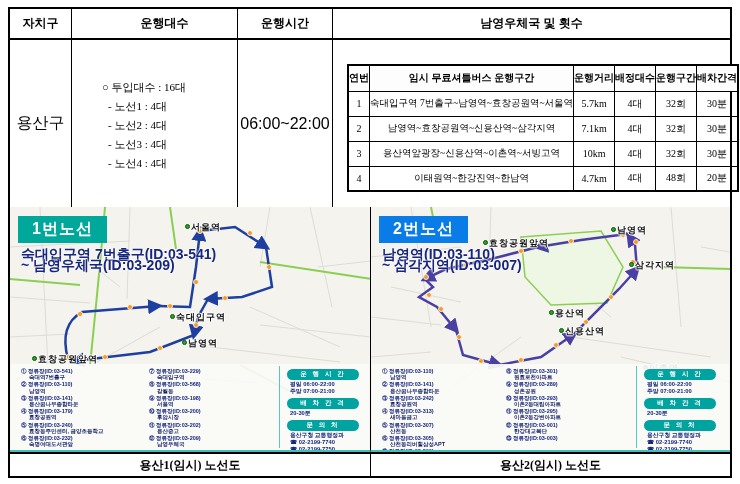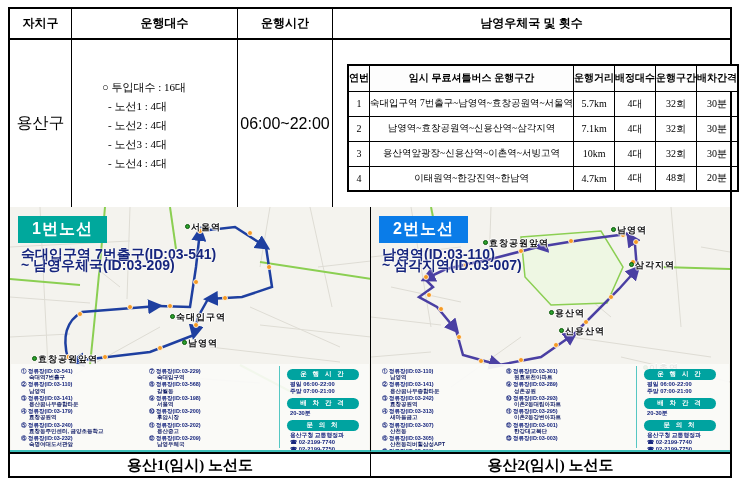--- a/index.html
+++ b/index.html
@@ -54,21 +54,21 @@
   .stop-l2.hl { background:#8ff0ea; display:inline-block; margin-left:8px; padding-left:0; }
   .info-col { position:absolute; top:5px; width:80px; }
   .info-sep { position:absolute; top:2px; bottom:2px; width:1px; background:#56c7c3; }
   .info-box { margin-bottom:3px; }
   .info-hdr { background:#00a3a0; color:#fff; font-size:6.5px; font-weight:bold; text-align:center; border-radius:6px; padding:1px 0; width:72px; letter-spacing:2px; }
   .info-body { font-size:5.8px; line-height:7px; font-weight:bold; color:#16257d; white-space:pre-line; padding:1px 0 0 3px; }
 
   
   .cap-row { position:absolute; left:0; top:443px; width:720px; height:24px; border-top:2px solid #000; }
   .cap { position:absolute; top:0; height:100%; display:flex; align-items:center; justify-content:center;
-         font-family:"Liberation Serif",serif; font-weight:bold; font-size:15px; }
+         font-family:"Liberation Serif",serif; font-weight:bold; font-size:12px; }
   .cap-l { left:0; width:361px; border-right:1px solid #000; }
   .cap-r { left:361px; width:359px; }
 </style>
 </head>
 <body>
 
 <div class="doc">
 
   <div class="hdr-row">
     <div class="cell c1 hcell">자치구</div>

